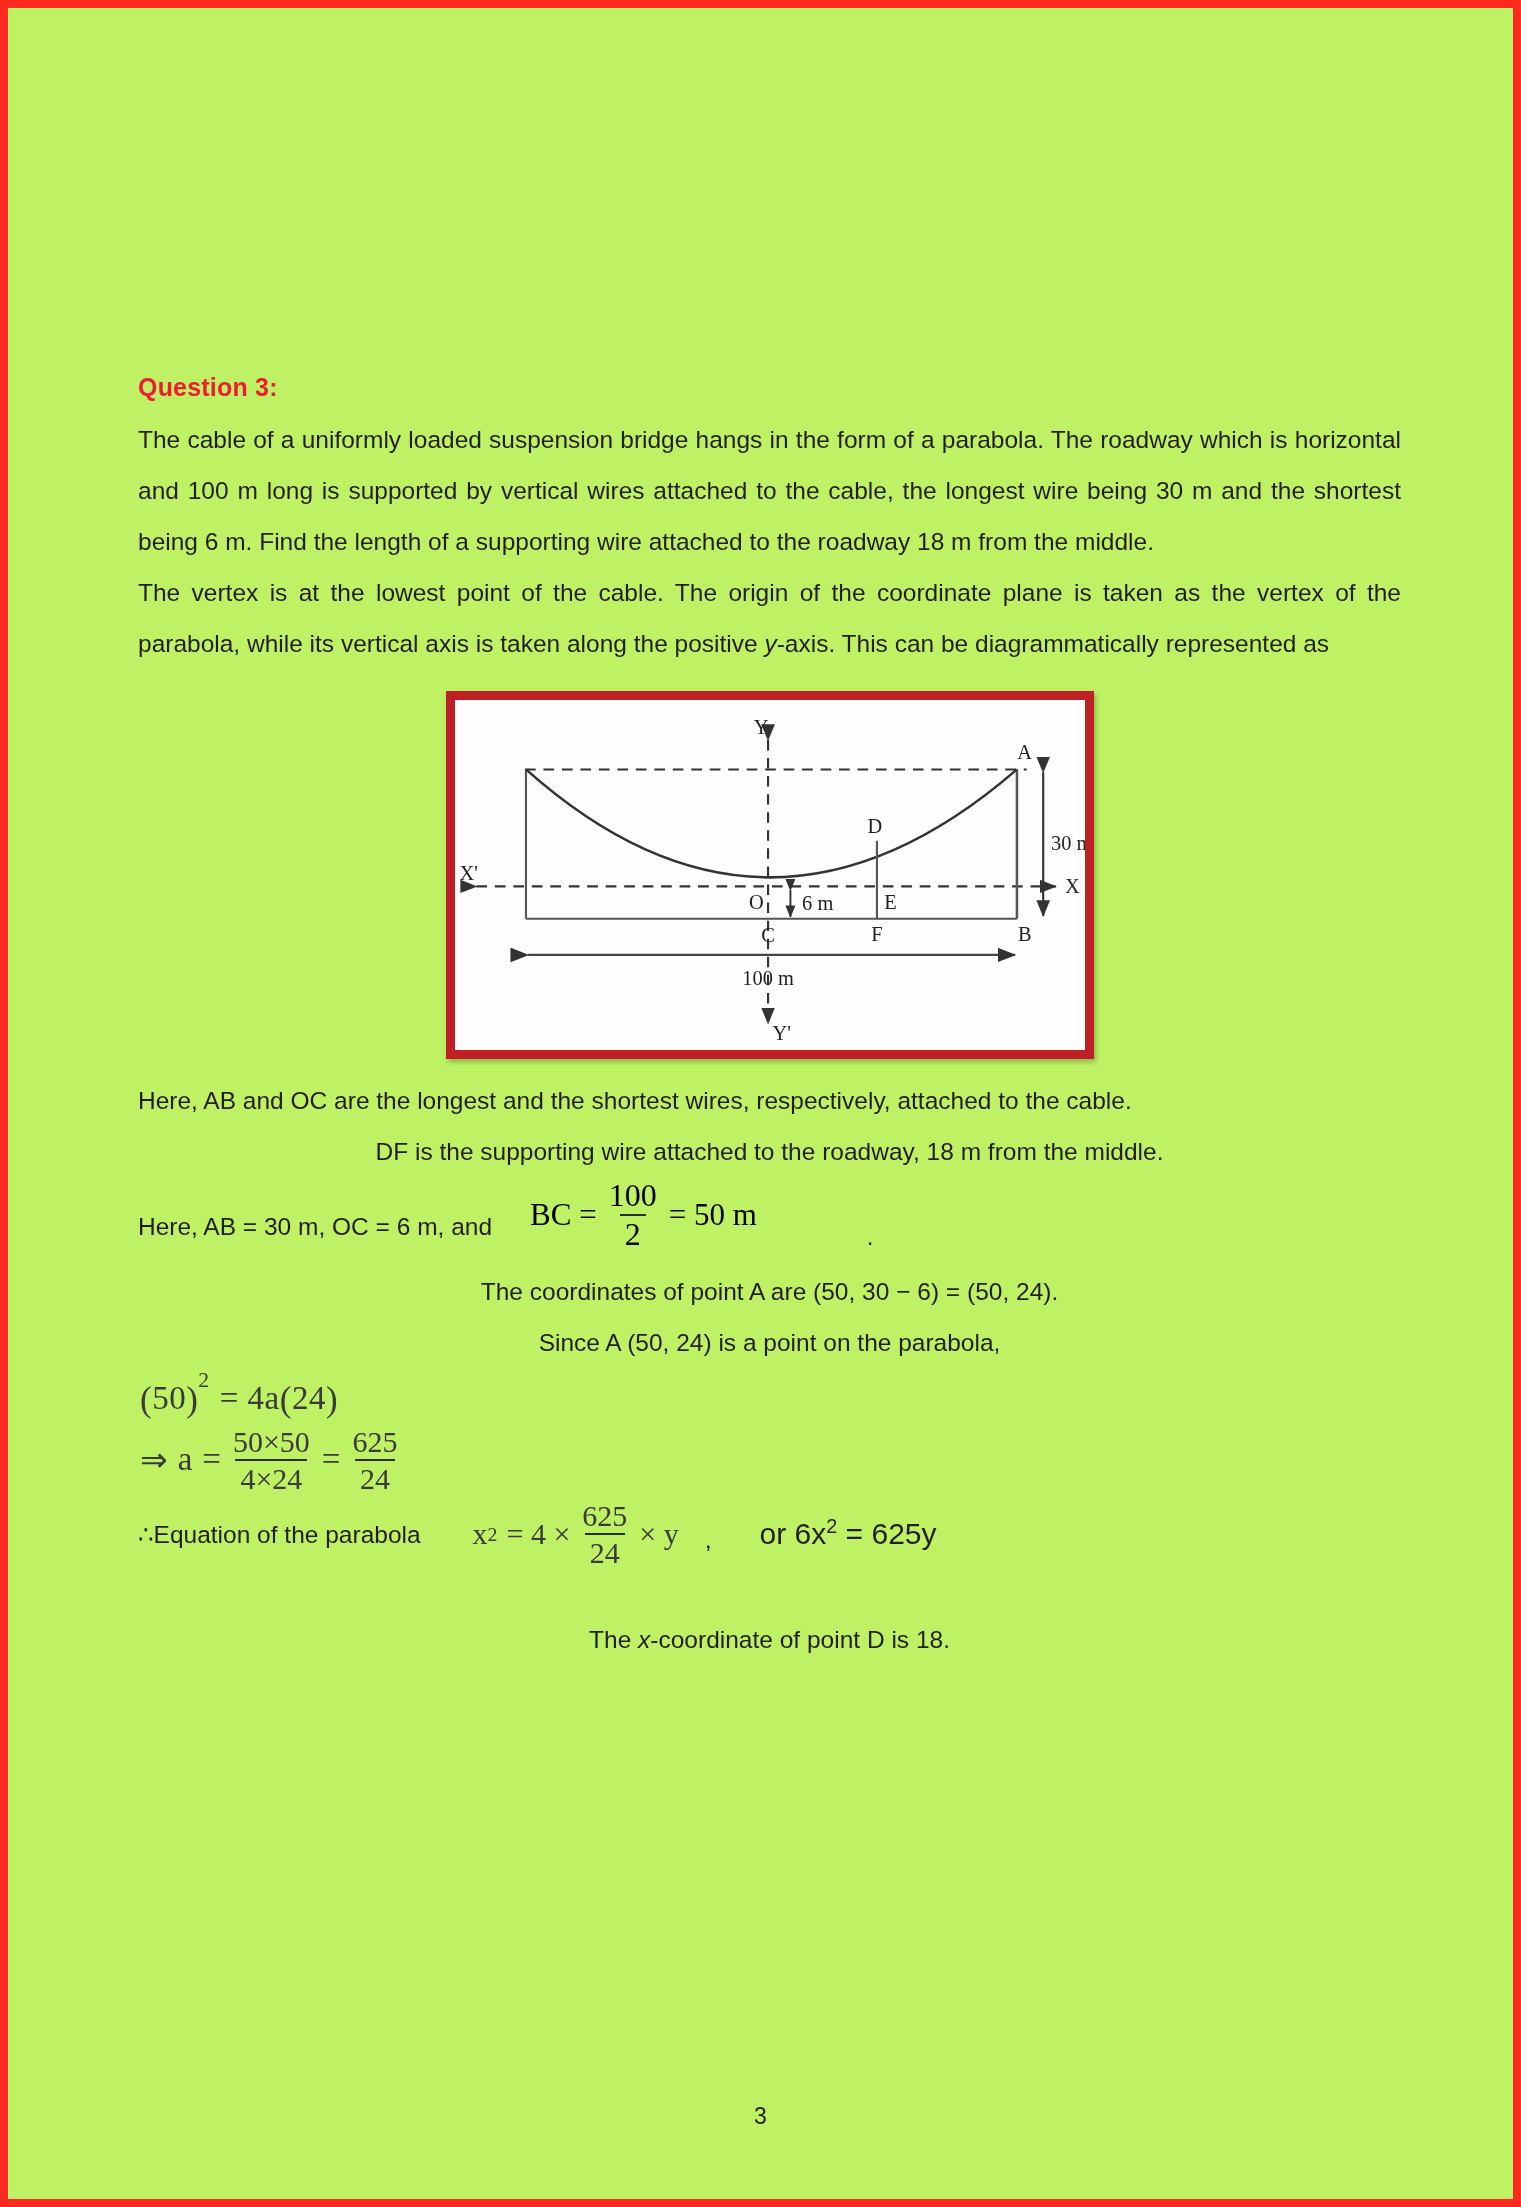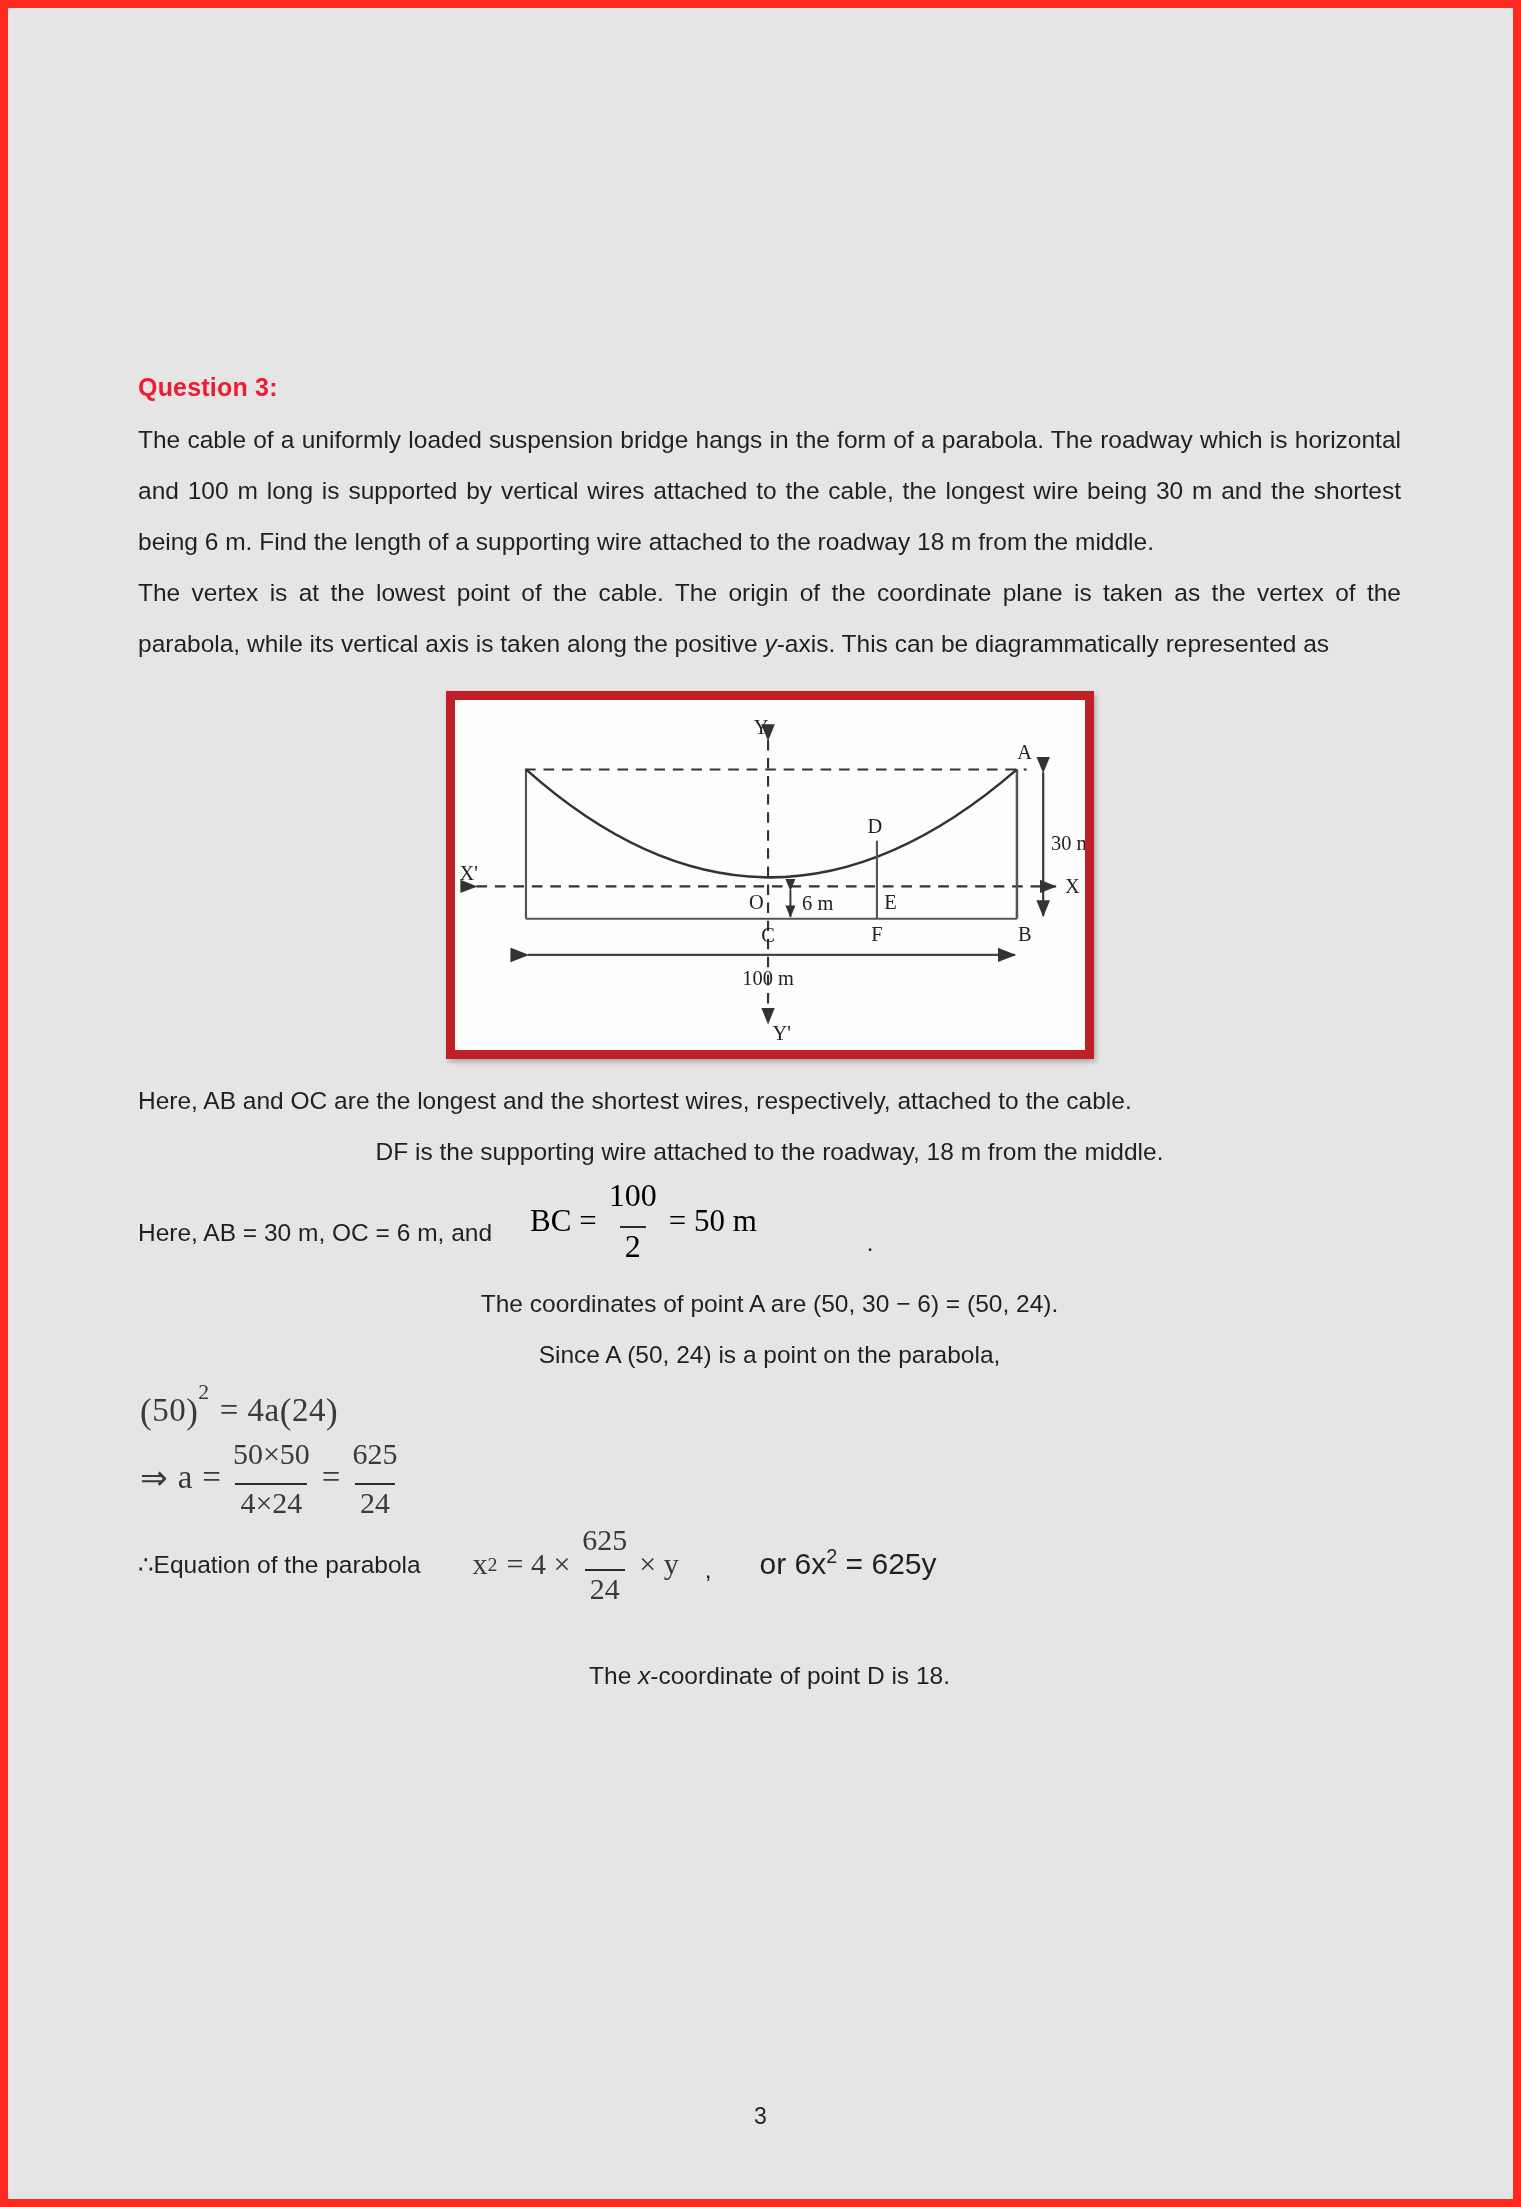--- a/index.html
+++ b/index.html
@@ -7,21 +7,21 @@
     padding: 0;
     background: #ffffff;
   }
   body {
     font-family: "Liberation Sans", sans-serif;
   }
   .page {
     position: relative;
     width: 1521px;
     height: 2207px;
-    background: #e5e5e5;
+    background: #bef264;
     box-sizing: border-box;
     border: 8px solid #ff2a1f;
     overflow: hidden;
   }
   .content {
     position: absolute;
     left: 130px;
     top: 365px;
     width: 1263px;
   }
@@ -87,21 +87,21 @@
   .frac {
     display: inline-flex;
     flex-direction: column;
     align-items: center;
     justify-content: center;
     vertical-align: middle;
     margin: 0 7px;
     line-height: 1.04;
   }
   .frac .num {
-    padding: 0 5px 14px 5px;
+    padding: 0 5px 2px 5px;
   }
   .frac .den {
     border-top: 2px solid #2b2b2b;
     padding: 2px 5px 0 5px;
   }
   .mf-28 { font-size: 30px; }
   .mf-30 { font-size: 32px; }
 
   .bc-row {
     display: flex;

